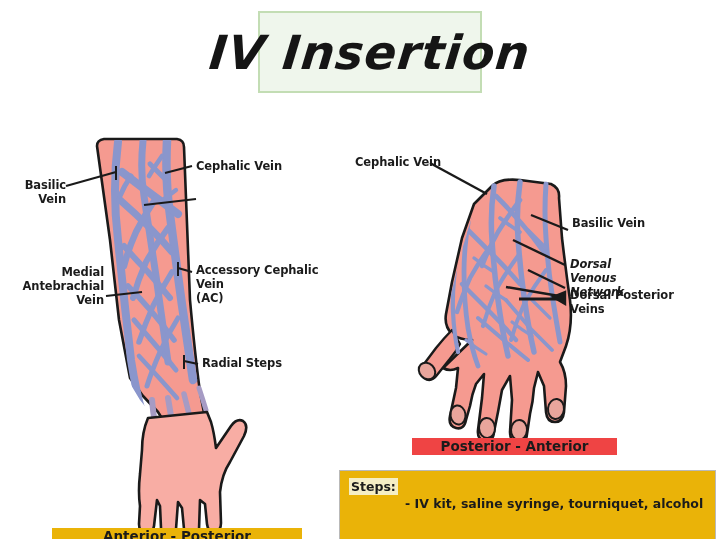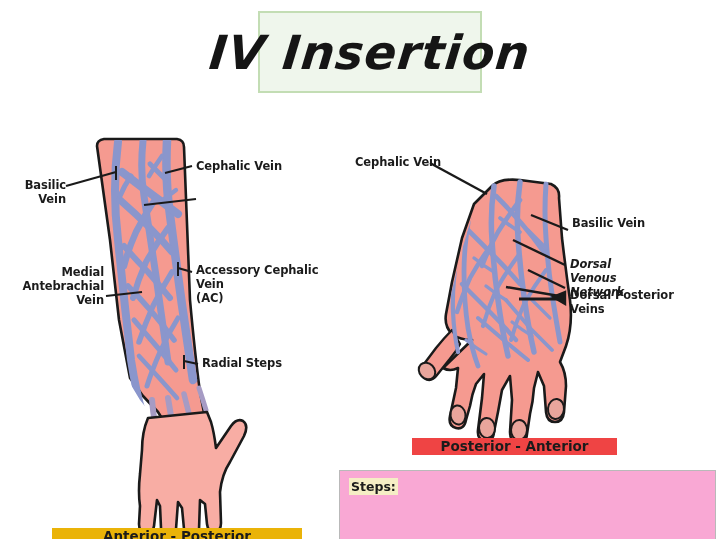--- a/index.html
+++ b/index.html
@@ -98,21 +98,21 @@
     height: 11px;
   }
 
   
   #steps-box {
     position: absolute;
     left: 339px;
     top: 470px;
     width: 377px;
     height: 69px;
-    background: #f9a8d4;
+    background: #eab308;
     border: 1px solid #b9b9b9;
     border-bottom: none;
     box-sizing: border-box;
     overflow: hidden;
   }
   #steps-inner {
     padding: 7px 0 0 9px;
     font-family: "DejaVu Sans", sans-serif;
     font-size: 12.5px;
     font-weight: bold;
@@ -339,16 +339,17 @@
     <span class="hl1">Posterior - Anterior</span>
     <span class="hl2">PA</span>
   </div>
 
   <div class="caption" id="caption-ap">Anterior - Posterior
 AP</div>
 
   <div id="steps-box">
     <div id="steps-inner">
       <span id="steps-heading">Steps:</span>
+      <span class="step-l3">- IV kit, saline syringe, tourniquet, alcohol</span>
     </div>
   </div>
 
 </div>
 
 </body></html>

